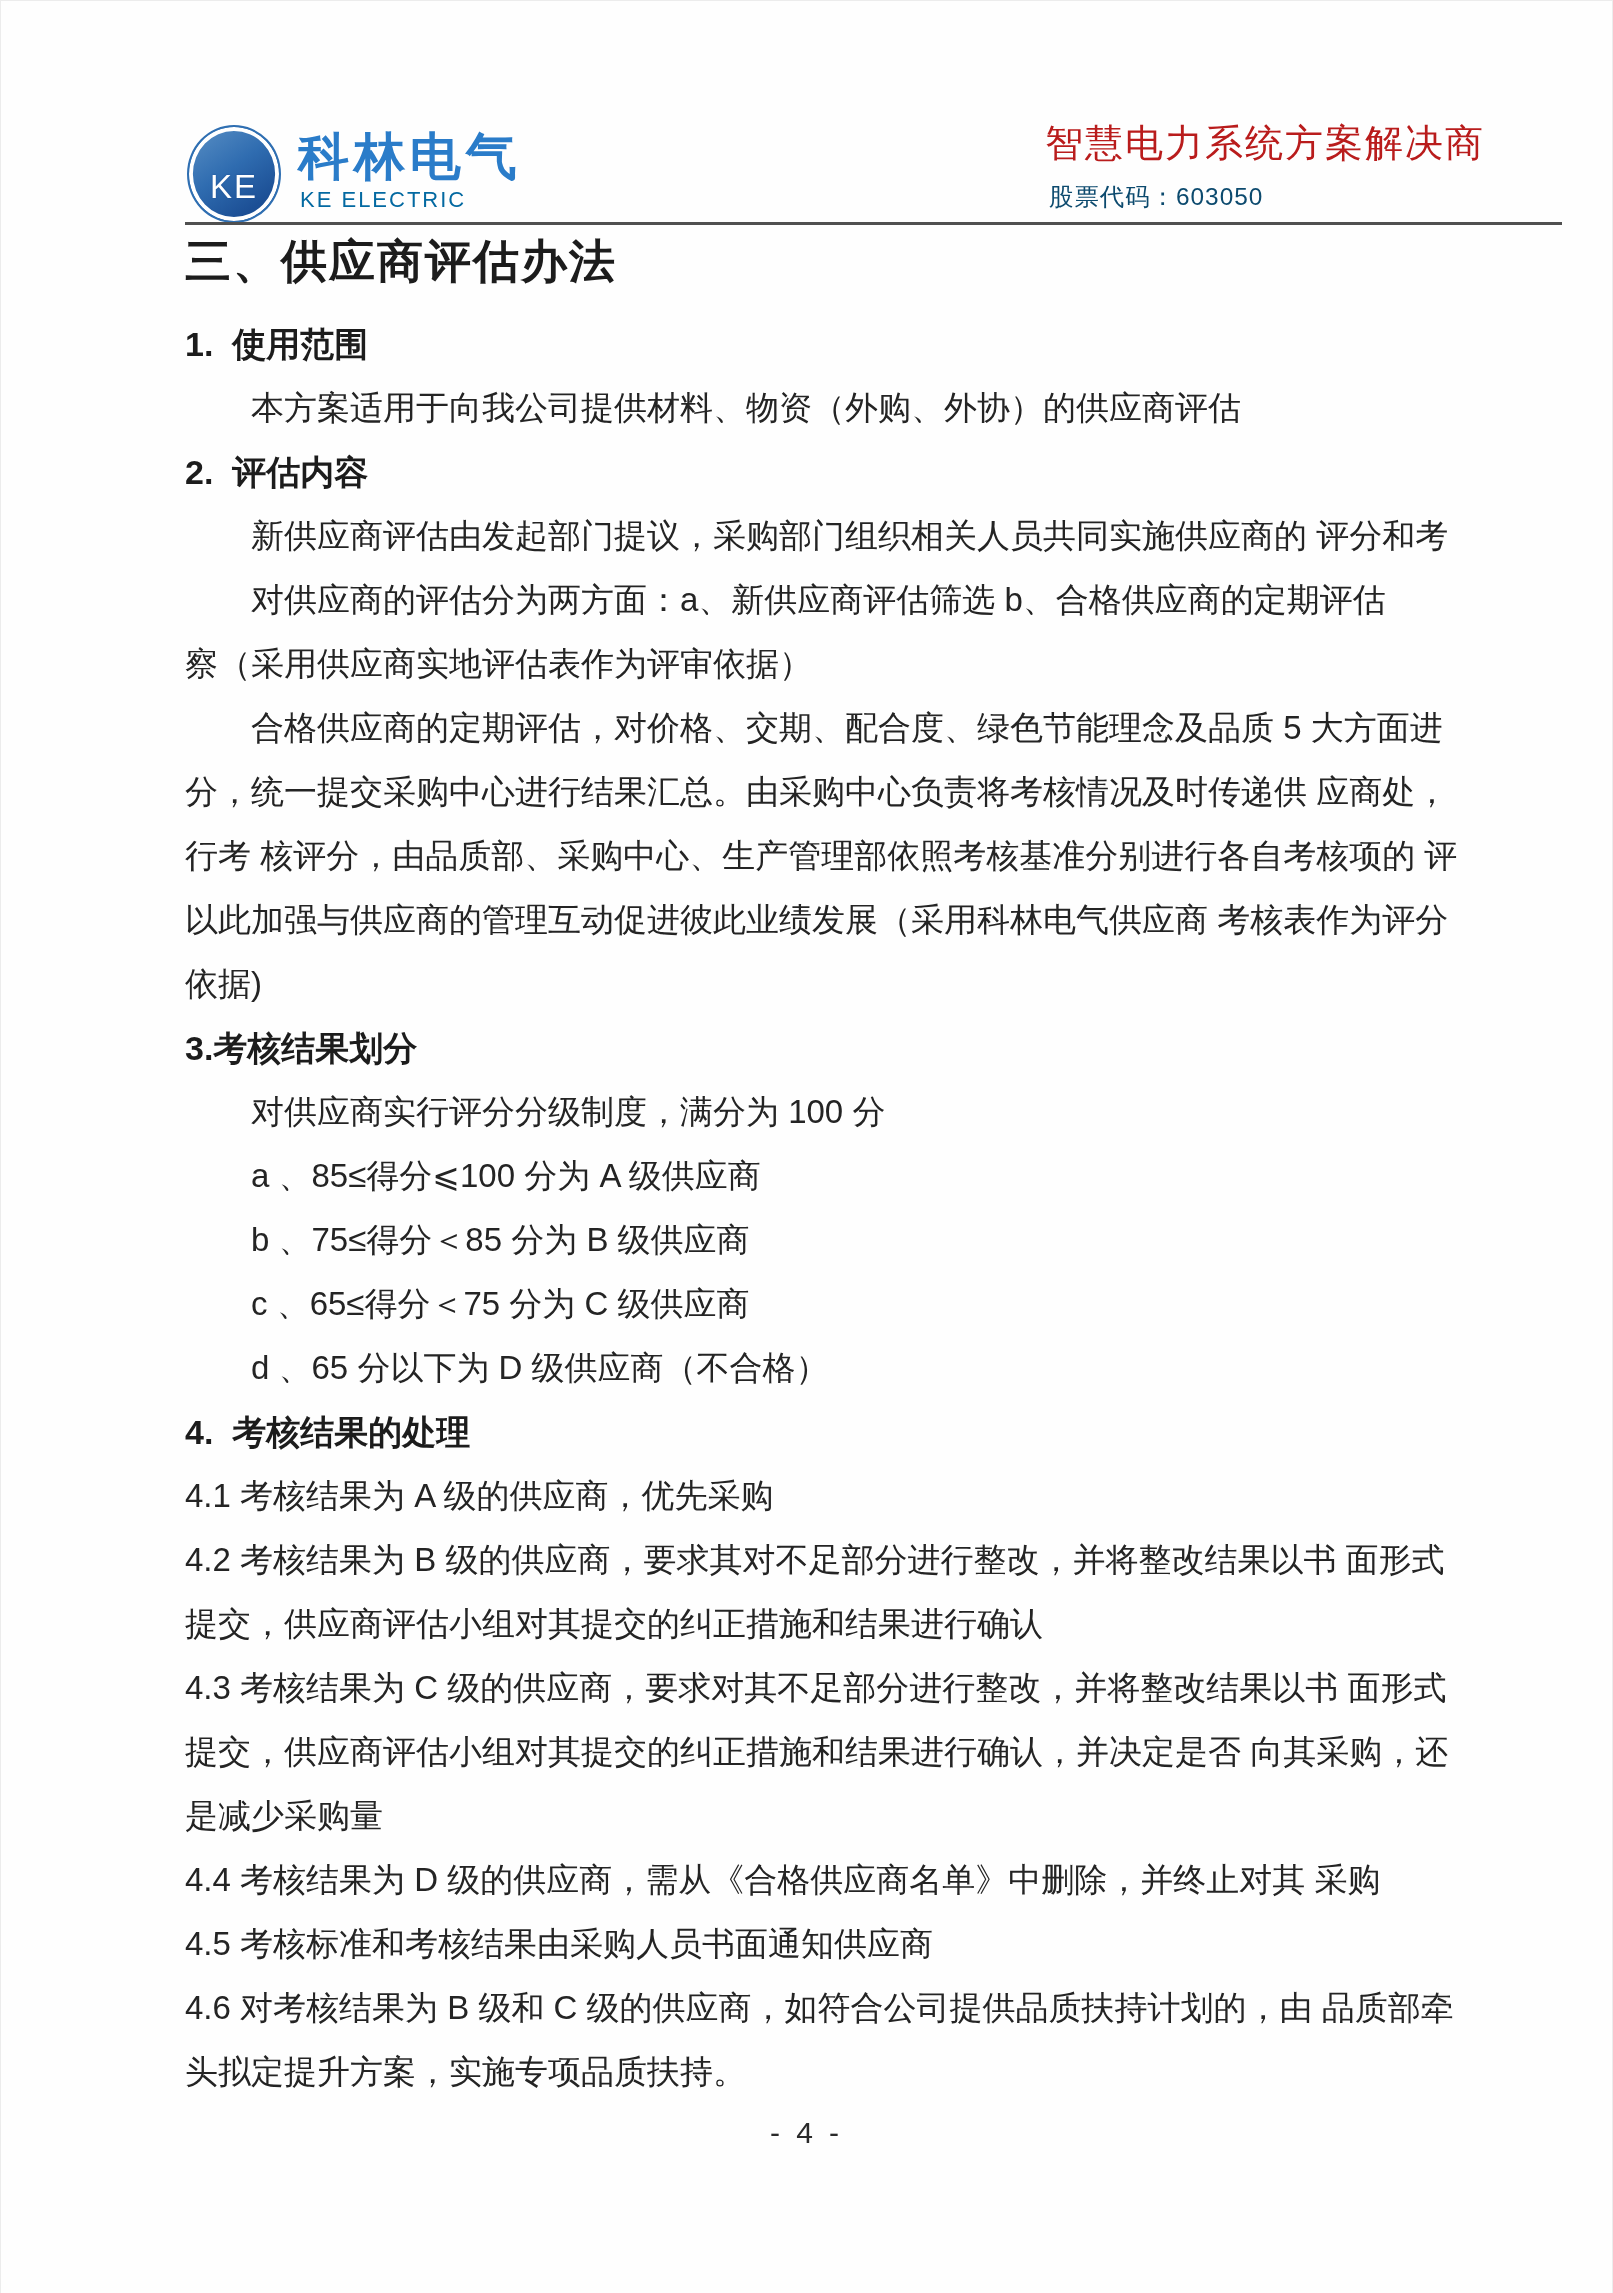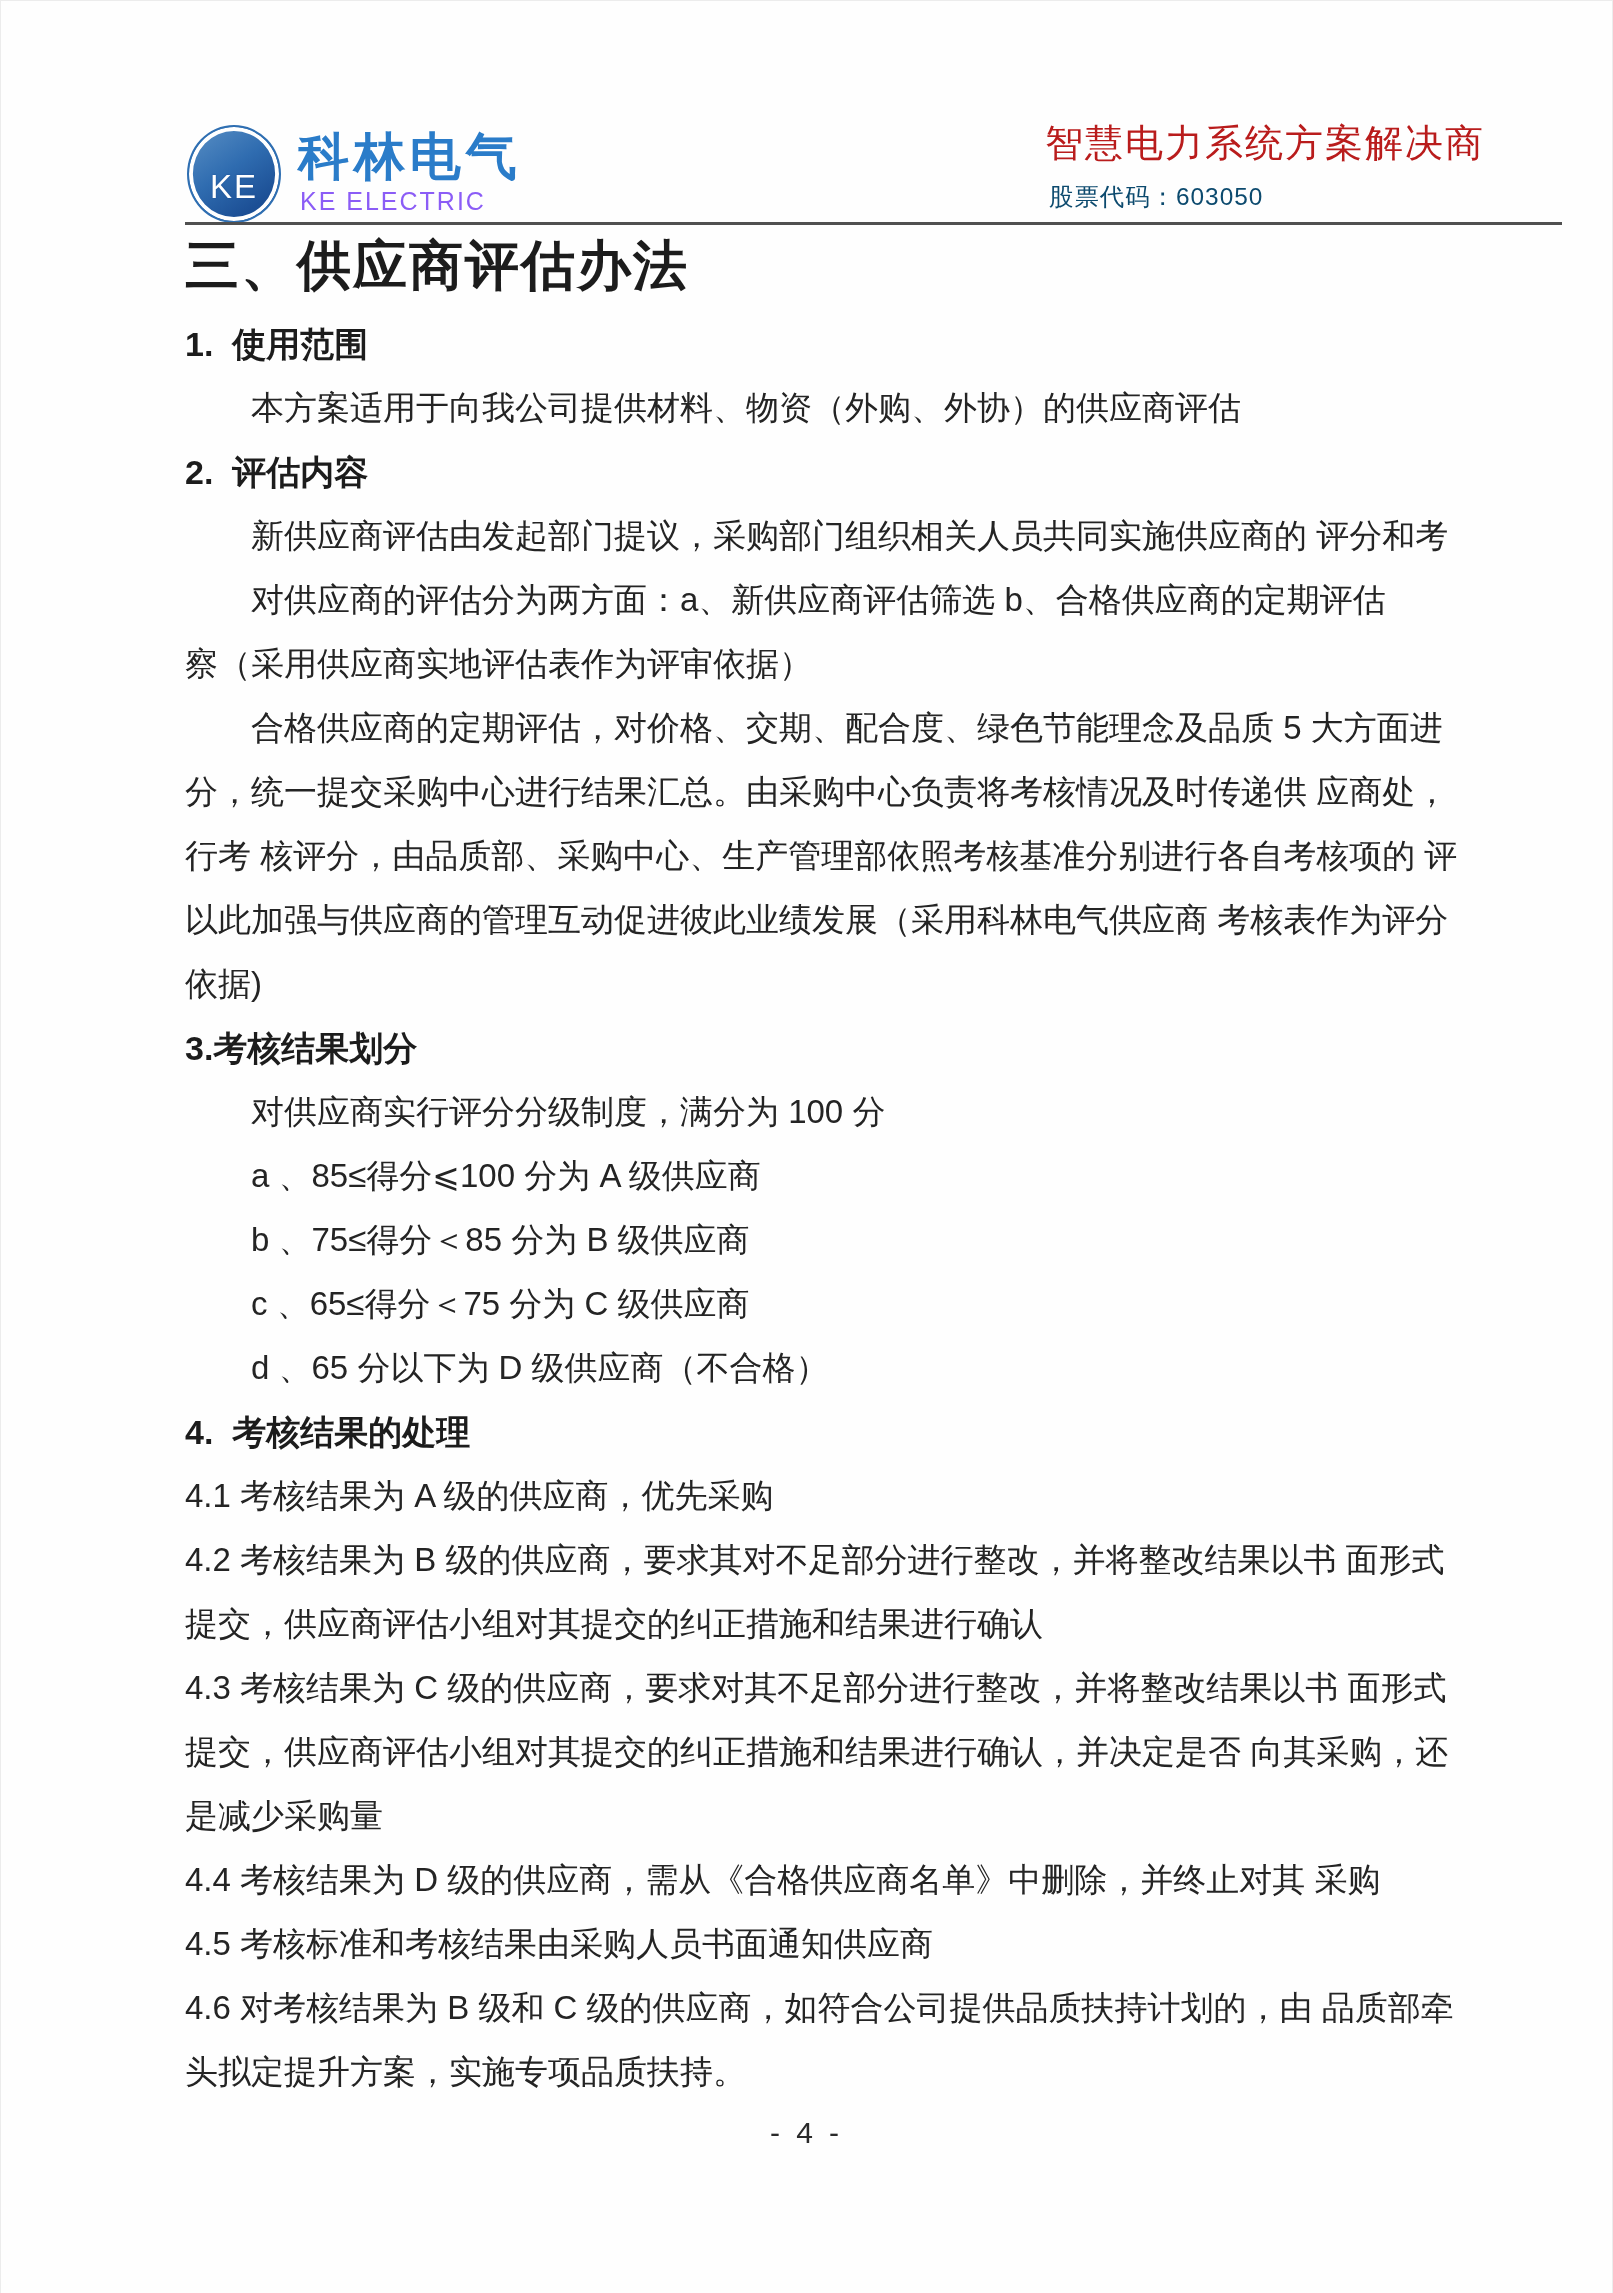--- a/index.html
+++ b/index.html
@@ -27,39 +27,39 @@
     letter-spacing:2px; margin-top:25px;
     text-shadow:0 0 2px #1c4f95;
   }
   .company-cn {
     position:absolute; left:298px; top:131px;
     font-size:51px; font-weight:bold; color:#2a7cc9; letter-spacing:4.9px;
     line-height:1;
   }
   .company-en {
     position:absolute; left:300px; top:189px;
-    font-size:25px; color:#8b5cf6; letter-spacing:2px; line-height:1;text-align:center;
+    font-size:22px; color:#0369a1; letter-spacing:2px; line-height:1;text-align:center;
   }
   .slogan {
     position:absolute; left:1045px; top:123px;
     font-size:38px; color:#b91c1c; letter-spacing:2px; line-height:1.1;
   }
   .stock {
     position:absolute; left:1049px; top:181px;
     font-size:24.4px; color:#0c4a6e; letter-spacing:1px;
   }
   .header-rule {
     position:absolute; left:185px; top:222px;
     width:1377px; height:2.9px; background:#505050;
   }
 
   
   .doc-title {
     position:absolute; left:185px; top:236px;
-    font-size:54px; font-weight:bold; color:#1c1c1c; letter-spacing:2px;
+    font-size:46px; font-weight:bold; color:#1c1c1c; letter-spacing:2px;
     line-height:1.1;
   }
   .doc-body {
     position:absolute; left:185px; top:312px; width:1317px;
     font-size:33px; color:#242424;
   }
   .line { height:64px; line-height:64px; white-space:pre; }
   .line.h { font-weight:bold; font-size:34px; color:#1c1c1c; }
   .line.indent { padding-left:66px; }
 

